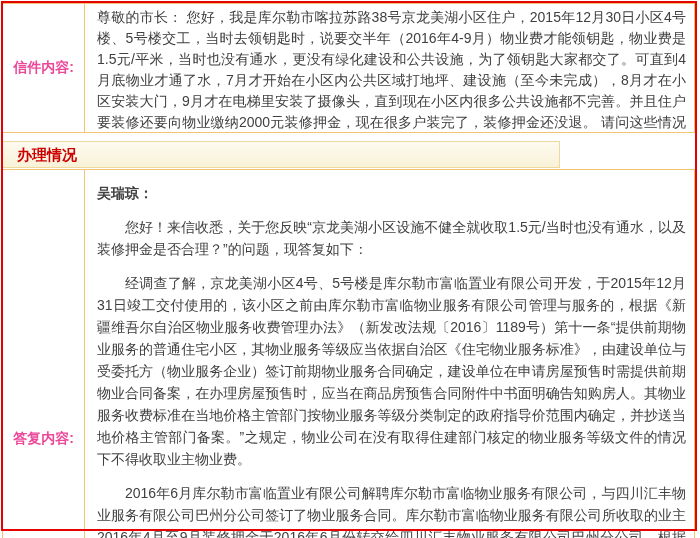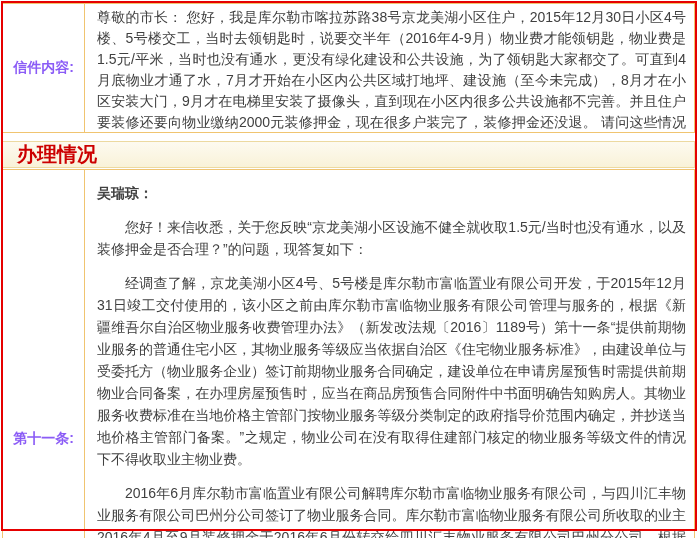--- a/index.html
+++ b/index.html
@@ -29,21 +29,21 @@
   .reply-row  { top: 169px; height: 540px; }
   .label-cell {
     width: 82px;
     flex: 0 0 82px;
     border-right: 1px solid #f0c470;
     display: flex;
     align-items: center;
     justify-content: center;
     font-size: 14px;
     font-weight: bold;
-    color: #8b5cf6;
+    color: #ec4899;
     box-sizing: border-box;
   }
   .content-cell {
     flex: 1 1 auto;
     font-size: 14px;
     color: #404040;
     box-sizing: border-box;
     overflow: hidden;
   }
   .letter-content {
@@ -58,27 +58,27 @@
   }
   .reply-content p { margin: 0 0 12px 0; }
   .salutation { text-indent: 0; font-weight: bold; }
   .para { text-indent: 2em; }
   .para-last { margin-bottom: 0 !important; }
   
   .status-header {
     position: absolute;
     left: 2px;
     top: 141px;
-    width: 693px;
+    width: 558px;
     height: 27px;
     box-sizing: border-box;
     border: 1px solid #ecd9a0;
     background: linear-gradient(#fdfaf0, #f9f2d8);
     color: #cc0000;
-    font-size: 20px;
+    font-size: 15px;
     font-weight: bold;
     line-height: 25px;
     padding-left: 14px;
   }
   
   .red-annotation {
     position: absolute;
     left: 1px;
     top: 1px;
     width: 692px;
@@ -96,21 +96,21 @@
     <div class="label-cell">
       <span>信件内容:</span>
     </div>
     <div class="content-cell letter-content">尊敬的市长： 您好，我是库尔勒市喀拉苏路38号京龙美湖小区住户，2015年12月30日小区4号楼、5号楼交工，当时去领钥匙时，说要交半年（2016年4-9月）物业费才能领钥匙，物业费是1.5元/平米，当时也没有通水，更没有绿化建设和公共设施，为了领钥匙大家都交了。可直到4月底物业才通了水，7月才开始在小区内公共区域打地坪、建设施（至今未完成），8月才在小区安装大门，9月才在电梯里安装了摄像头，直到现在小区内很多公共设施都不完善。并且住户要装修还要向物业缴纳2000元装修押金，现在很多户装完了，装修押金还没退。 请问这些情况物业如此收费是否合理，这应该是哪个部门管理的事务，如要投诉该去哪投诉，怎么投诉？</div>
   </div>
 
   <div class="status-header">办理情况</div>
 
   <div class="section reply-row">
     <div class="label-cell">
-      <span>第十一条:</span>
+      <span>答复内容:</span>
     </div>
     <div class="content-cell reply-content">
       <p class="salutation">吴瑞琼：</p>
       <p class="para">您好！来信收悉，关于您反映“京龙美湖小区设施不健全就收取1.5元/当时也没有通水，以及装修押金是否合理？”的问题，现答复如下：</p>
       <p class="para">经调查了解，京龙美湖小区4号、5号楼是库尔勒市富临置业有限公司开发，于2015年12月31日竣工交付使用的，该小区之前由库尔勒市富临物业服务有限公司管理与服务的，根据《新疆维吾尔自治区物业服务收费管理办法》（新发改法规〔2016〕1189号）第十一条“提供前期物业服务的普通住宅小区，其物业服务等级应当依据自治区《住宅物业服务标准》，由建设单位与受委托方（物业服务企业）签订前期物业服务合同确定，建设单位在申请房屋预售时需提供前期物业合同备案，在办理房屋预售时，应当在商品房预售合同附件中书面明确告知购房人。其物业服务收费标准在当地价格主管部门按物业服务等级分类制定的政府指导价范围内确定，并抄送当地价格主管部门备案。”之规定，物业公司在没有取得住建部门核定的物业服务等级文件的情况下不得收取业主物业费。</p>
       <p class="para para-last">2016年6月库尔勒市富临置业有限公司解聘库尔勒市富临物业服务有限公司，与四川汇丰物业服务有限公司巴州分公司签订了物业服务合同。库尔勒市富临物业服务有限公司所收取的业主2016年4月至9月装修押金于2016年6月份转交给四川汇丰物业服务有限公司巴州分公司，根据《新疆维吾尔自治区物业服务收费管理办法》（新发改法规〔2016〕1189号）第二十五条“未经价格主管部门批准，物业服务企业不得收取各种类型押金、保证金等担保性费用。物业服务企业不得向进入住宅小区内为业主提供配</p>
 
     </div>
   </div>
 

